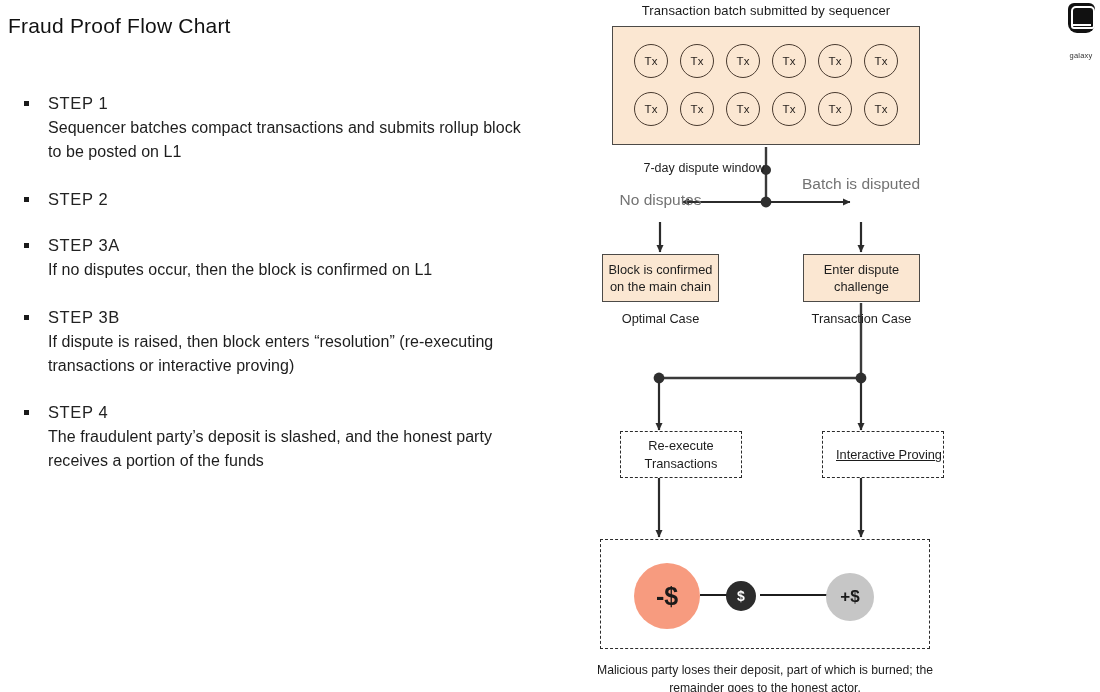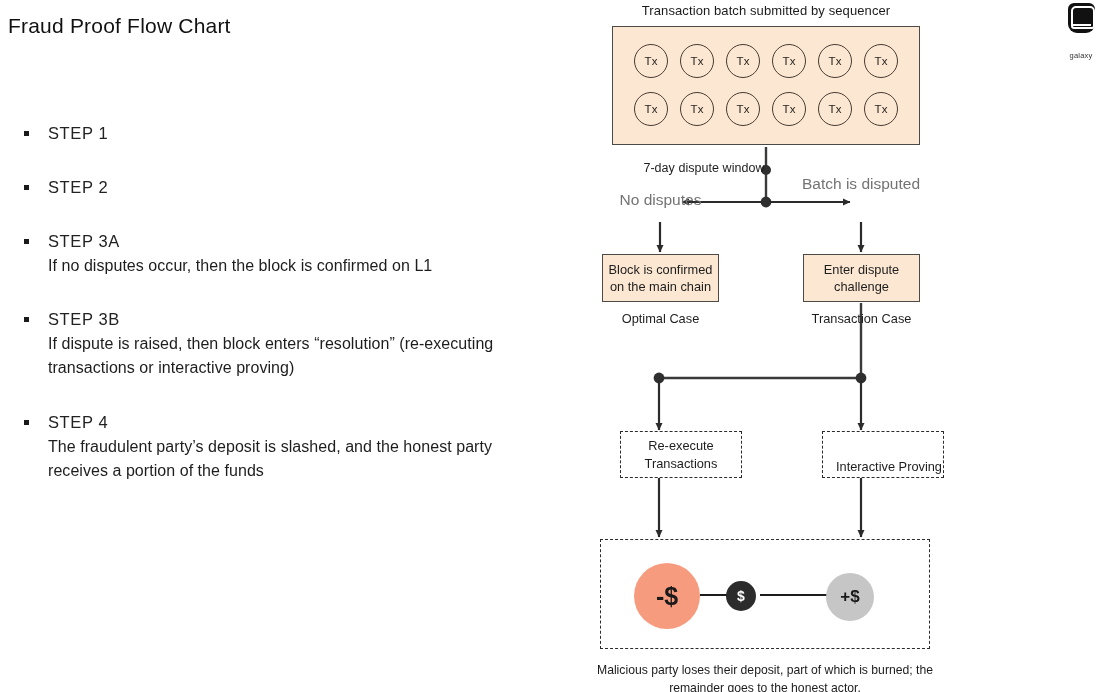--- a/index.html
+++ b/index.html
@@ -12,21 +12,21 @@
   }
   #page { position: relative; width: 1100px; height: 692px; }
 
   
   #title {
     position: absolute; left: 8px; top: 14px;
     font-size: 21px; font-weight: 400; letter-spacing: .2px;
     color: #111;
   }
   #steps { position: absolute; left: 22px; top: 92px; width: 500px; }
-  .step { position: relative; padding-left: 26px; margin-bottom: 23px; margin-top: 30px; }
+  .step { position: relative; padding-left: 26px; margin-bottom: 23px; }
   .step .bullet {
     position: absolute; left: 2px; top: 9px;
     width: 5px; height: 5px; background: #1a1a1a;
   }
   .step .step-label {
     font-size: 16.5px; letter-spacing: .6px; color: #222;
     line-height: 1.45;
   }
   .step .step-desc {
     font-size: 16px; color: #1d1d1d; line-height: 1.52; letter-spacing: .05px;
@@ -114,20 +114,21 @@
   <div id="logo">
     <div class="mark"></div>
     <div class="wordmark">galaxy</div>
   </div>
 
   <div id="steps">
 
     <div class="step">
       <span class="bullet"></span>
       <div class="step-label">STEP 1</div>
+      <div class="step-desc">Sequencer batches compact transactions and submits rollup block to be posted on L1</div>
     </div>
 
     <div class="step">
       <span class="bullet"></span>
       <div class="step-label">STEP 2</div>
     </div>
 
     <div class="step">
       <span class="bullet"></span>
       <div class="step-label">STEP 3A</div>
@@ -212,21 +213,21 @@
     <div class="solid-box" style="left:243px; top:254px; width:117px; height:48px;"></div>
     <div class="box-label" style="left:243px; top:254px; width:117px; height:48px;">Enter dispute challenge</div>
 
     <div class="case-text" style="left:32px; top:311px; width:137px;">Optimal Case</div>
     <div class="case-text" style="left:233px; top:311px; width:137px;">Transaction Case</div>
 
     <div class="dashed-box" style="left:60px; top:431px; width:122px; height:47px;"></div>
     <div class="box-label" style="left:60px; top:431px; width:122px; height:47px;">Re-execute Transactions</div>
 
     <div class="dashed-box" style="left:262px; top:431px; width:122px; height:47px;"></div>
-    <div class="box-label" style="left:262px; top:443px; width:134px; height:47px;">Interactive Proving</div>
+    <div class="box-label" style="left:262px; top:431px; width:134px; height:47px;text-decoration:underline;">Interactive Proving</div>
 
     <div class="dashed-box" style="left:40px; top:539px; width:330px; height:110px;"></div>
 
     <div class="coin" style="left:74px; top:563px; width:66px; height:66px; background:#F79B7F; color:#1a1a1a; font-size:25px;">-$</div>
     <div class="coin" style="left:166px; top:581px; width:30px; height:30px; background:#2C2C2C; color:#ffffff; font-size:14px;">$</div>
     <div class="coin" style="left:266px; top:573px; width:48px; height:48px; background:#C6C6C6; color:#1a1a1a; font-size:17px;">+$</div>
 
     <div class="caption-text" style="left:35px; top:662px; width:340px;">Malicious party loses their deposit, part of which is burned; the remainder goes to the honest actor.</div>
 
   </div>

